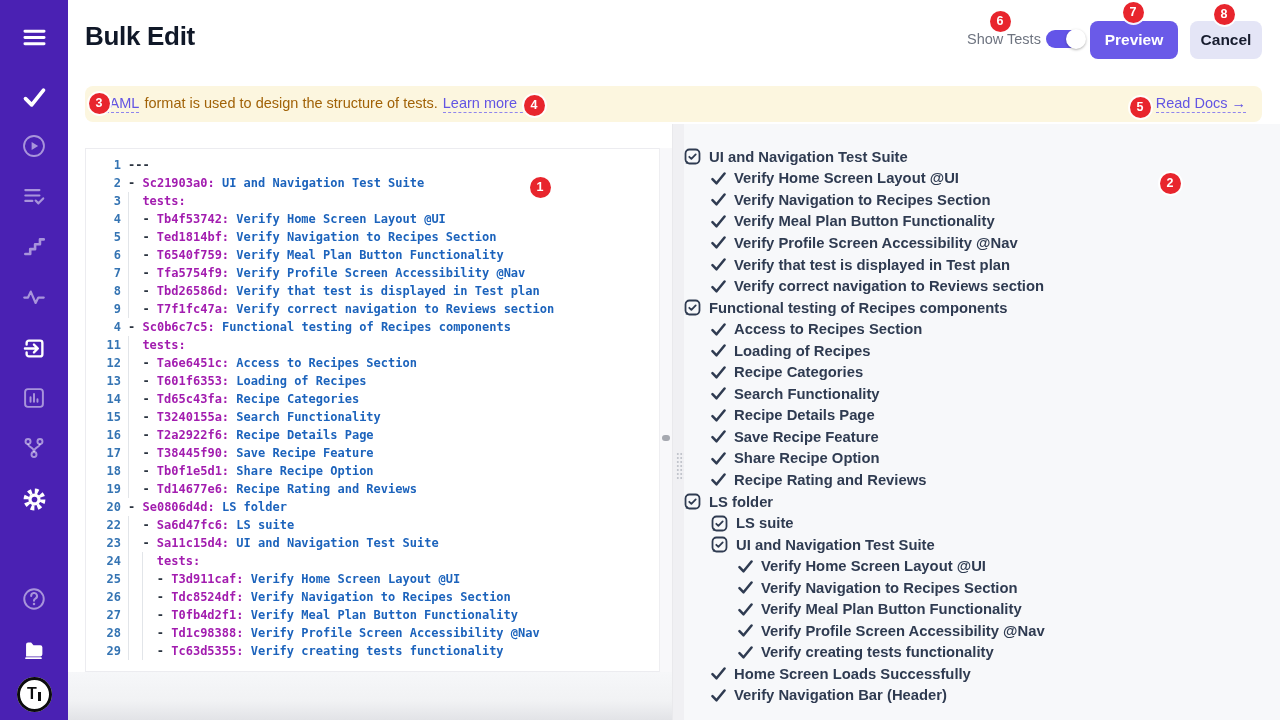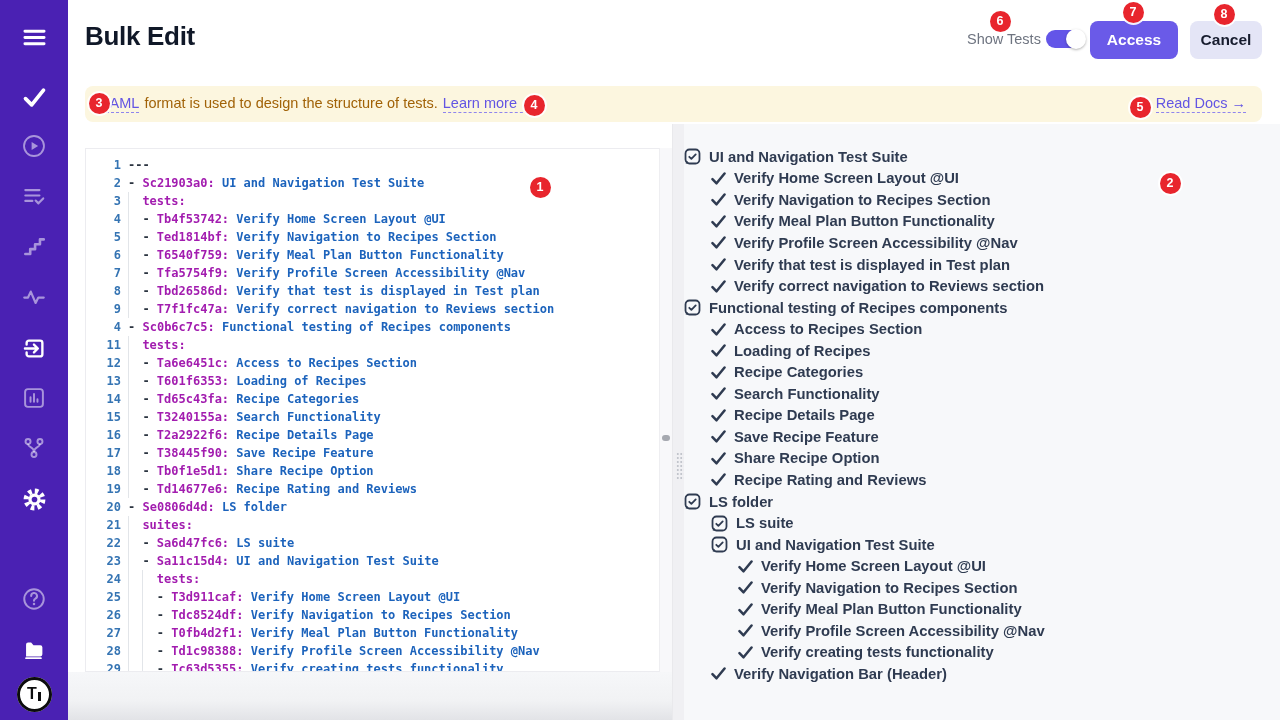--- a/index.html
+++ b/index.html
@@ -154,21 +154,21 @@
         <span class="logo-bar"></span>
       </span>
     </div>
   </aside>
 
 <h1 class="page-title">Bulk Edit</h1>
 <span class="show-tests">Show Tests</span>
 <div class="toggle">
     <div class="knob"></div>
   </div>
-<button class="btn btn-preview">Access</button>
+<button class="btn btn-preview">Preview</button>
 <button class="btn btn-cancel">Cancel</button>
 
 <div class="banner">
   <div class="banner-left">
     <a class="blink">YAML</a>
     <span class="btext">format is used to design the structure of tests.</span>
     <a class="blink">Learn more ↓</a>
   </div>
   <a class="blink">Read Docs →</a>
 </div>
@@ -190,21 +190,20 @@
     <div class="code-line"><span class="ln">11</span><span class="guide"></span><span class="tok-k">tests:</span></div>
     <div class="code-line"><span class="ln">12</span><span class="guide"></span><span class="tok-p">- </span><span class="tok-k">Ta6e6451c:</span><span class="tok-p"> </span><span class="tok-v">Access to Recipes Section</span></div>
     <div class="code-line"><span class="ln">13</span><span class="guide"></span><span class="tok-p">- </span><span class="tok-k">T601f6353:</span><span class="tok-p"> </span><span class="tok-v">Loading of Recipes</span></div>
     <div class="code-line"><span class="ln">14</span><span class="guide"></span><span class="tok-p">- </span><span class="tok-k">Td65c43fa:</span><span class="tok-p"> </span><span class="tok-v">Recipe Categories</span></div>
     <div class="code-line"><span class="ln">15</span><span class="guide"></span><span class="tok-p">- </span><span class="tok-k">T3240155a:</span><span class="tok-p"> </span><span class="tok-v">Search Functionality</span></div>
     <div class="code-line"><span class="ln">16</span><span class="guide"></span><span class="tok-p">- </span><span class="tok-k">T2a2922f6:</span><span class="tok-p"> </span><span class="tok-v">Recipe Details Page</span></div>
     <div class="code-line"><span class="ln">17</span><span class="guide"></span><span class="tok-p">- </span><span class="tok-k">T38445f90:</span><span class="tok-p"> </span><span class="tok-v">Save Recipe Feature</span></div>
     <div class="code-line"><span class="ln">18</span><span class="guide"></span><span class="tok-p">- </span><span class="tok-k">Tb0f1e5d1:</span><span class="tok-p"> </span><span class="tok-v">Share Recipe Option</span></div>
     <div class="code-line"><span class="ln">19</span><span class="guide"></span><span class="tok-p">- </span><span class="tok-k">Td14677e6:</span><span class="tok-p"> </span><span class="tok-v">Recipe Rating and Reviews</span></div>
     <div class="code-line"><span class="ln">20</span><span class="tok-p">- </span><span class="tok-k">Se0806d4d:</span><span class="tok-p"> </span><span class="tok-v">LS folder</span></div>
-    <div class="code-line"><span class="ln">21</span><span class="guide"></span><span class="tok-k">suites:</span></div>
     <div class="code-line"><span class="ln">22</span><span class="guide"></span><span class="tok-p">- </span><span class="tok-k">Sa6d47fc6:</span><span class="tok-p"> </span><span class="tok-v">LS suite</span></div>
     <div class="code-line"><span class="ln">23</span><span class="guide"></span><span class="tok-p">- </span><span class="tok-k">Sa11c15d4:</span><span class="tok-p"> </span><span class="tok-v">UI and Navigation Test Suite</span></div>
     <div class="code-line"><span class="ln">24</span><span class="guide"></span><span class="guide"></span><span class="tok-k">tests:</span></div>
     <div class="code-line"><span class="ln">25</span><span class="guide"></span><span class="guide"></span><span class="tok-p">- </span><span class="tok-k">T3d911caf:</span><span class="tok-p"> </span><span class="tok-v">Verify Home Screen Layout @UI</span></div>
     <div class="code-line"><span class="ln">26</span><span class="guide"></span><span class="guide"></span><span class="tok-p">- </span><span class="tok-k">Tdc8524df:</span><span class="tok-p"> </span><span class="tok-v">Verify Navigation to Recipes Section</span></div>
     <div class="code-line"><span class="ln">27</span><span class="guide"></span><span class="guide"></span><span class="tok-p">- </span><span class="tok-k">T0fb4d2f1:</span><span class="tok-p"> </span><span class="tok-v">Verify Meal Plan Button Functionality</span></div>
     <div class="code-line"><span class="ln">28</span><span class="guide"></span><span class="guide"></span><span class="tok-p">- </span><span class="tok-k">Td1c98388:</span><span class="tok-p"> </span><span class="tok-v">Verify Profile Screen Accessibility @Nav</span></div>
     <div class="code-line"><span class="ln">29</span><span class="guide"></span><span class="guide"></span><span class="tok-p">- </span><span class="tok-k">Tc63d5355:</span><span class="tok-p"> </span><span class="tok-v">Verify creating tests functionality</span></div>
   </div>
 <div class="vscroll">
@@ -409,20 +408,28 @@
       </span>
       <span>Verify Profile Screen Accessibility @Nav</span>
     </div>
     <div class="tree-row" style="padding-left: 54px;">
       <span class="ticon">
         <svg width="15" height="13" viewBox="0 0 16 14" fill="none">
           <path d="M1.5 7.6l4.4 4.6L14.5 1.6" stroke="currentColor" stroke-width="2.7" stroke-linecap="round" stroke-linejoin="round"></path>
         </svg>
       </span>
       <span>Verify creating tests functionality</span>
+    </div>
+    <div class="tree-row" style="padding-left: 27px;">
+      <span class="ticon">
+        <svg width="15" height="13" viewBox="0 0 16 14" fill="none">
+          <path d="M1.5 7.6l4.4 4.6L14.5 1.6" stroke="currentColor" stroke-width="2.7" stroke-linecap="round" stroke-linejoin="round"></path>
+        </svg>
+      </span>
+      <span>Home Screen Loads Successfully</span>
     </div>
     <div class="tree-row" style="padding-left: 27px;">
       <span class="ticon">
         <svg width="15" height="13" viewBox="0 0 16 14" fill="none">
           <path d="M1.5 7.6l4.4 4.6L14.5 1.6" stroke="currentColor" stroke-width="2.7" stroke-linecap="round" stroke-linejoin="round"></path>
         </svg>
       </span>
       <span>Verify Navigation Bar (Header)</span>
     </div>
   </div>

